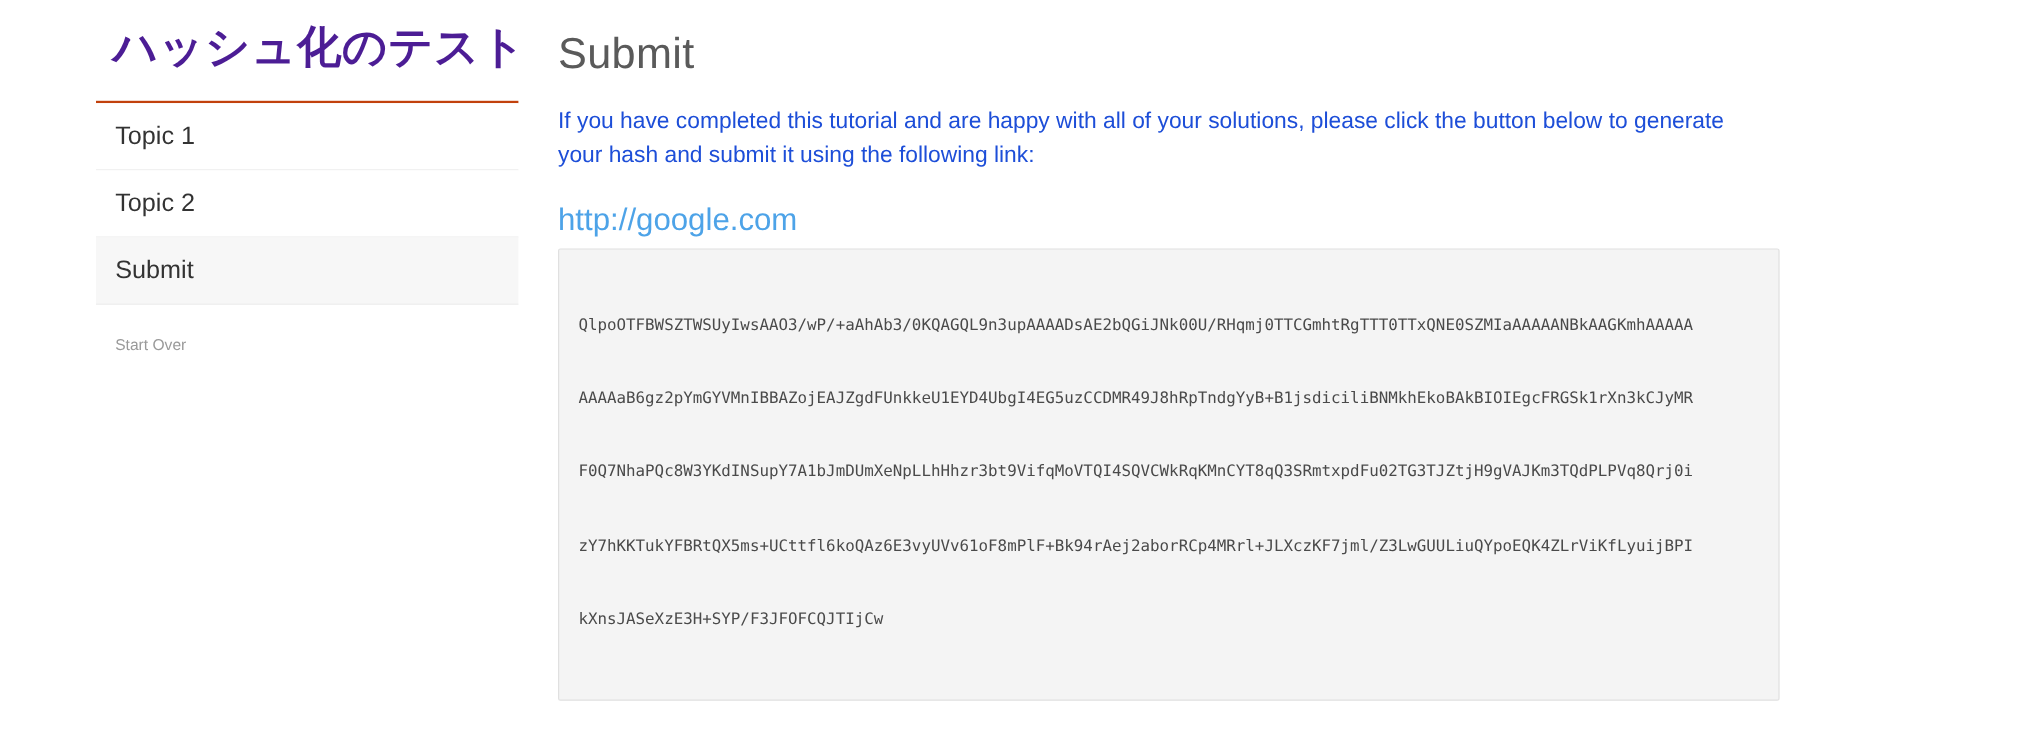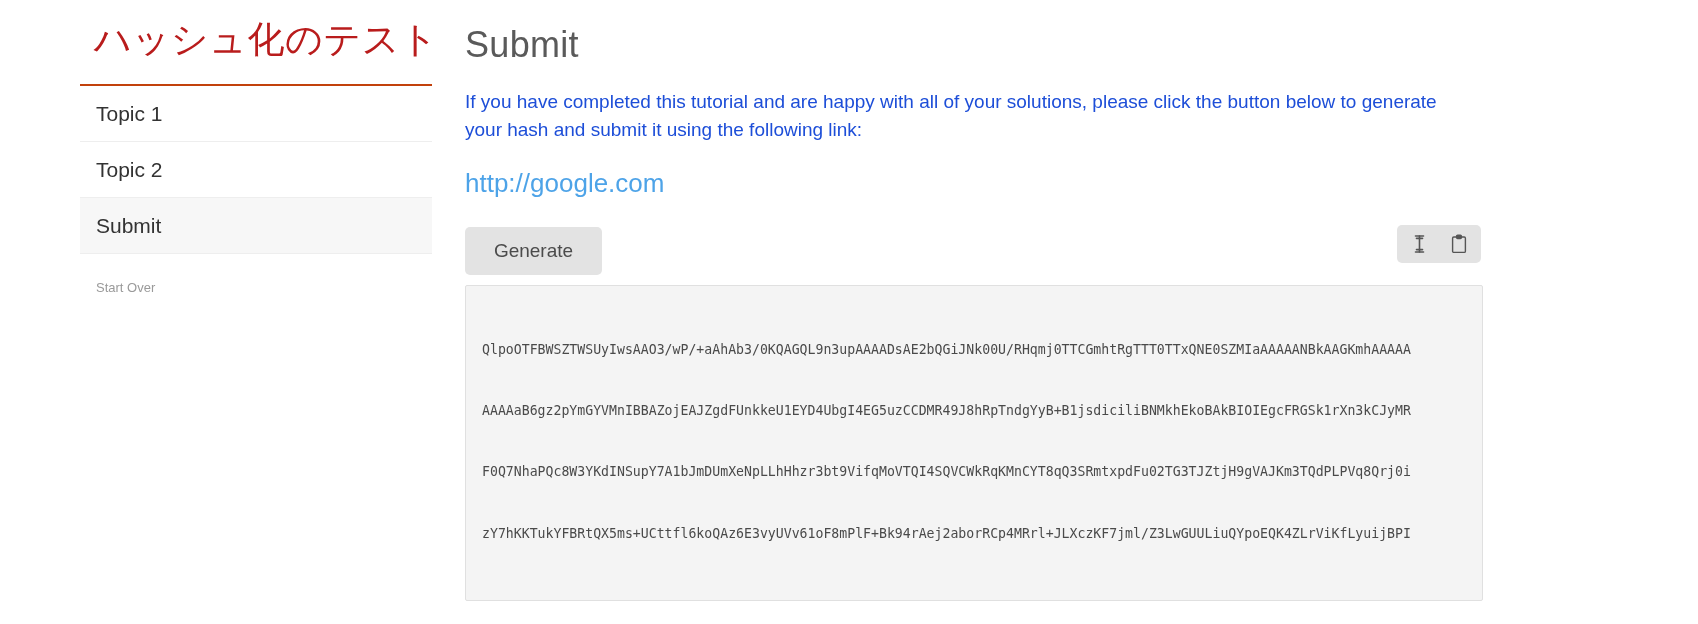--- a/index.html
+++ b/index.html
@@ -19,22 +19,22 @@
 
   
   .sidebar {
     position: absolute;
     left: 80px;
     top: 0px;
     width: 352px;
   }
   .sidebar-title {
     font-size: 37px;
-    color: #b91c1c;
-    font-weight: 400;
+    color: #4c1d95;
+    font-weight: 700;
     letter-spacing: 0.5px;
     margin: 16px 0 0 14px;
     line-height: 1.3;
     white-space: nowrap;
   }
   .nav-list {
     margin-top: 20px;
     border-top: 2px solid #c2410c;
   }
   .nav-item {
@@ -173,49 +173,25 @@
   </aside>
 
   <section class="main">
 
     <h2 class="page-title">Submit</h2>
 
     <p class="intro">If you have completed this tutorial and are happy with all of your solutions, please click the button below to generate your hash and submit it using the following link:</p>
 
     <a class="ext-link">http://google.com</a>
 
-    <div class="gen-row">
-
-      <button class="btn btn-generate">Generate</button>
-
-      <div class="icon-toolbar">
-
-        <span class="icon-btn">
-          <svg width="13" height="20" viewBox="0 0 13 20" fill="none" stroke="#555555" stroke-width="1.6" stroke-linecap="round">
-            <line x1="6.5" y1="2" x2="6.5" y2="18"></line>
-            <line x1="2.5" y1="2" x2="10.5" y2="2"></line>
-            <line x1="2.5" y1="18" x2="10.5" y2="18"></line>
-            <line x1="3.5" y1="4.4" x2="9.5" y2="4.4"></line>
-            <line x1="3.5" y1="15.6" x2="9.5" y2="15.6"></line>
-          </svg>
-        </span>
-
-        <span class="icon-btn">
-          <svg width="16" height="20" viewBox="0 0 16 20" fill="none" stroke="#555555" stroke-width="1.4">
-            <rect x="1.6" y="3" width="12.8" height="15.4" rx="1.2"></rect>
-            <rect x="5.6" y="1.2" width="4.8" height="3.4" rx="1" fill="#555555"></rect>
-          </svg>
-        </span>
-
-      </div>
-    </div>
 
     <div class="hash-box">
       <div class="hash-line">QlpoOTFBWSZTWSUyIwsAAO3/wP/+aAhAb3/0KQAGQL9n3upAAAADsAE2bQGiJNk00U/RHqmj0TTCGmhtRgTTT0TTxQNE0SZMIaAAAAANBkAAGKmhAAAAA</div>
       <div class="hash-line">AAAAaB6gz2pYmGYVMnIBBAZojEAJZgdFUnkkeU1EYD4UbgI4EG5uzCCDMR49J8hRpTndgYyB+B1jsdiciliBNMkhEkoBAkBIOIEgcFRGSk1rXn3kCJyMR</div>
       <div class="hash-line">F0Q7NhaPQc8W3YKdINSupY7A1bJmDUmXeNpLLhHhzr3bt9VifqMoVTQI4SQVCWkRqKMnCYT8qQ3SRmtxpdFu02TG3TJZtjH9gVAJKm3TQdPLPVq8Qrj0i</div>
       <div class="hash-line">zY7hKKTukYFBRtQX5ms+UCttfl6koQAz6E3vyUVv61oF8mPlF+Bk94rAej2aborRCp4MRrl+JLXczKF7jml/Z3LwGUULiuQYpoEQK4ZLrViKfLyuijBPI</div>
+      <div class="hash-line">kXnsJASeXzE3H+SYP/F3JFOFCQJTIjCw</div>
     </div>
 
     
 
   </section>
 </div>
 
 </body></html>

